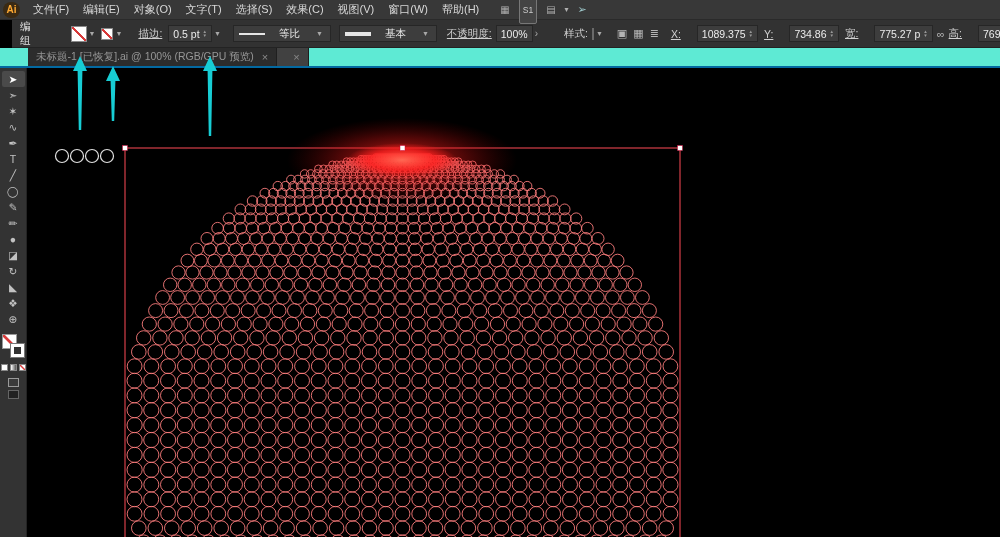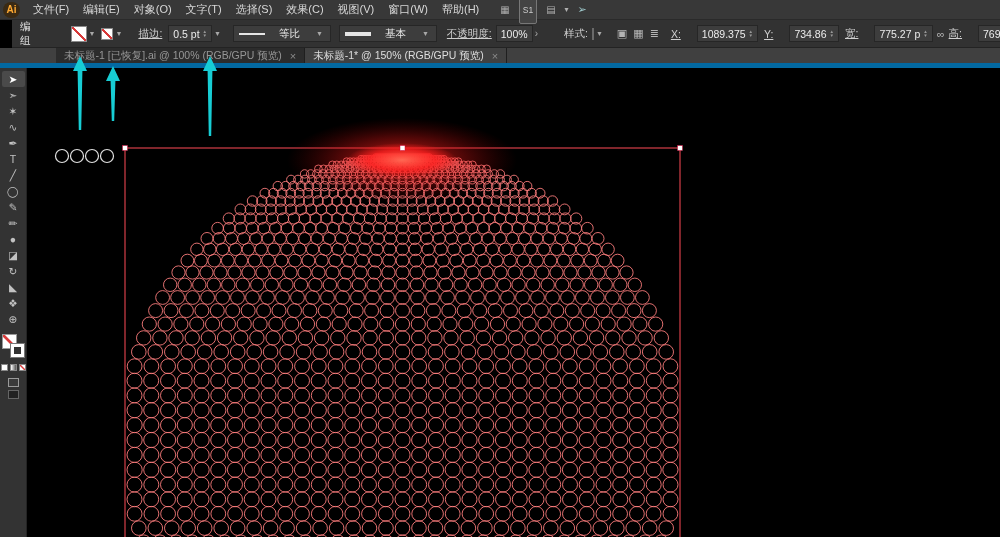--- a/index.html
+++ b/index.html
@@ -40,22 +40,22 @@
 
   
   .m-fillsw{margin-left:40px}.m-strokesw{margin-left:4px}.m-strokelbl{margin-left:14px}
   .m-weight{margin-left:6px}.m-dd1{margin-left:10px}.m-dd2{margin-left:8px}
   .m-op{margin-left:10px}.m-opbox{margin-left:4px}.m-style{margin-left:24px}
   .m-stylesw{margin-left:4px}.m-ic1{margin-left:12px}.m-ic{margin-left:6px}
   .m-x{margin-left:12px}.m-box{margin-left:16px}.m-y{margin-left:6px}
   .m-w{margin-left:6px}.m-link{margin-left:4px}.m-h{margin-left:4px}
 
   
-  .tabbar{position:absolute;left:0;top:48px;width:100%;height:20px;background:#404040;
-          display:flex;align-items:stretch;padding-left:56px;z-index:8;border-bottom:5px solid #0369a1}
+  .tabbar{position:absolute;left:0;top:48px;width:100%;height:20px;background:#5eead4;
+          display:flex;align-items:stretch;padding-left:28px;z-index:8;border-bottom:2px solid #0369a1}
   .tab{display:flex;align-items:center;padding:0 8px;font-size:10.5px;background:#2c2c2c;
        color:#969696;border-right:1px solid #1f1f1f;white-space:nowrap}
   .tab.active{background:#414141;color:#dedede}
   .tab .close{margin-left:8px;color:#8a8a8a;font-size:11px}
 
   
   .toolcol{position:absolute;left:0;top:68px;width:27px;bottom:0;background:#333;
            border-right:1px solid #242424;display:flex;flex-direction:column;align-items:center;
            padding-top:3px;z-index:7}
   .tool{width:23px;height:16px;display:flex;align-items:center;justify-content:center;
@@ -194,21 +194,20 @@
       </span>
   </span>
 </div>
 
 <div class="tabbar">
     <div class="tab">
       <span>未标题-1 [已恢复].ai @ 100% (RGB/GPU 预览)</span>
       <span class="close">×</span>
     </div>
     <div class="tab active">
-      <span>未标题-1* @ 150% (RGB/GPU 预览)</span>
       <span class="close">×</span>
     </div>
   </div>
 
 <div class="toolcol">
   <div id="tools-holder" style="display:flex;flex-direction:column;align-items:center">
       <div class="tool active">➤</div>
       <div class="tool">➣</div>
       <div class="tool">✶</div>
       <div class="tool">∿</div>

